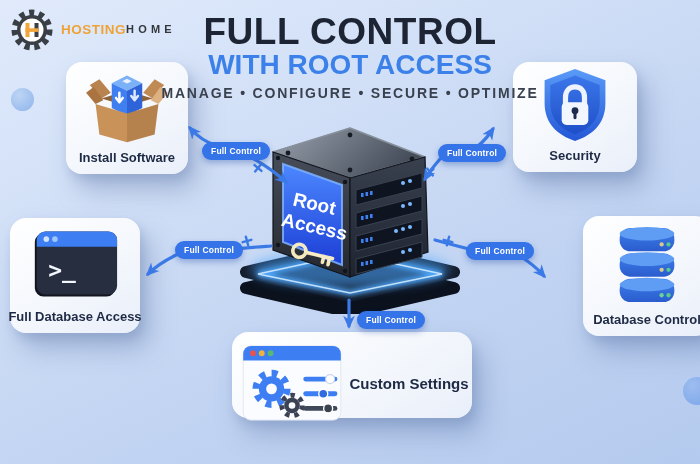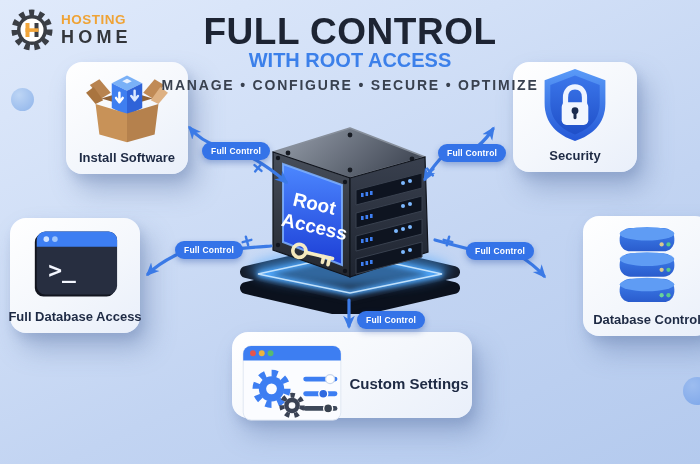--- a/index.html
+++ b/index.html
@@ -8,27 +8,27 @@
     font-family:"Liberation Sans", sans-serif;
     background:linear-gradient(155deg,#e0eafb 0%,#d2e0f7 30%,#c2d4f2 62%,#b4caee 100%);
   }
   .deco-dot{position:absolute;border-radius:50%;}
   .dot-left{left:11px;top:88px;width:23px;height:23px;
     background:radial-gradient(circle at 35% 30%,#bdd5f5,#8fb4ea);}
   .dot-right{left:683px;top:377px;width:28px;height:28px;
     background:radial-gradient(circle at 35% 30%,#9dbdf0,#7aa4e8);}
   
   .logo{position:absolute;left:10px;top:8px;display:flex;align-items:center;gap:7px;z-index:6;}
-  .brand-text{display:flex;flex-direction:column;line-height:1.1;}
+  .brand-text{display:flex;flex-direction:row;line-height:1.1;}
   .brand-top{font-size:13.5px;font-weight:bold;color:#efa336;letter-spacing:.5px;}
-  .brand-bottom{font-size:18px;font-weight:bold;color:#33363b;letter-spacing:4.2px;}
+  .brand-bottom{font-size:11px;font-weight:bold;color:#33363b;letter-spacing:4.2px;}
   
   .header{position:absolute;left:0;right:0;top:13px;text-align:center;z-index:6;}
   .h-title{font-size:37px;font-weight:bold;color:#1d2433;letter-spacing:.5px;line-height:1;margin:0;}
-  .h-sub{font-size:20px;font-weight:bold;color:#3c80ea;line-height:1.05;margin:0;}
+  .h-sub{font-size:28px;font-weight:bold;color:#3c80ea;line-height:1.05;margin:0;}
   .h-tag{font-size:14px;font-weight:bold;color:#39414f;letter-spacing:1.8px;margin-top:6px;}
   
   .card{position:absolute;border-radius:16px;z-index:2;
     background:linear-gradient(145deg,#ffffff 0%,#f4f7fc 55%,#e9effa 100%);
     box-shadow:10px 16px 26px rgba(88,114,164,.38),3px 6px 10px rgba(88,114,164,.2);
     display:flex;flex-direction:column;align-items:center;justify-content:flex-end;
     padding-bottom:9px;box-sizing:border-box;}
   .card .icon-wrap{flex:1;display:flex;align-items:center;justify-content:center;width:100%;}
   .card .label{font-size:13px;font-weight:bold;color:#1e2a44;white-space:nowrap;}
   .card-install{left:66px;top:62px;width:122px;height:112px;}

